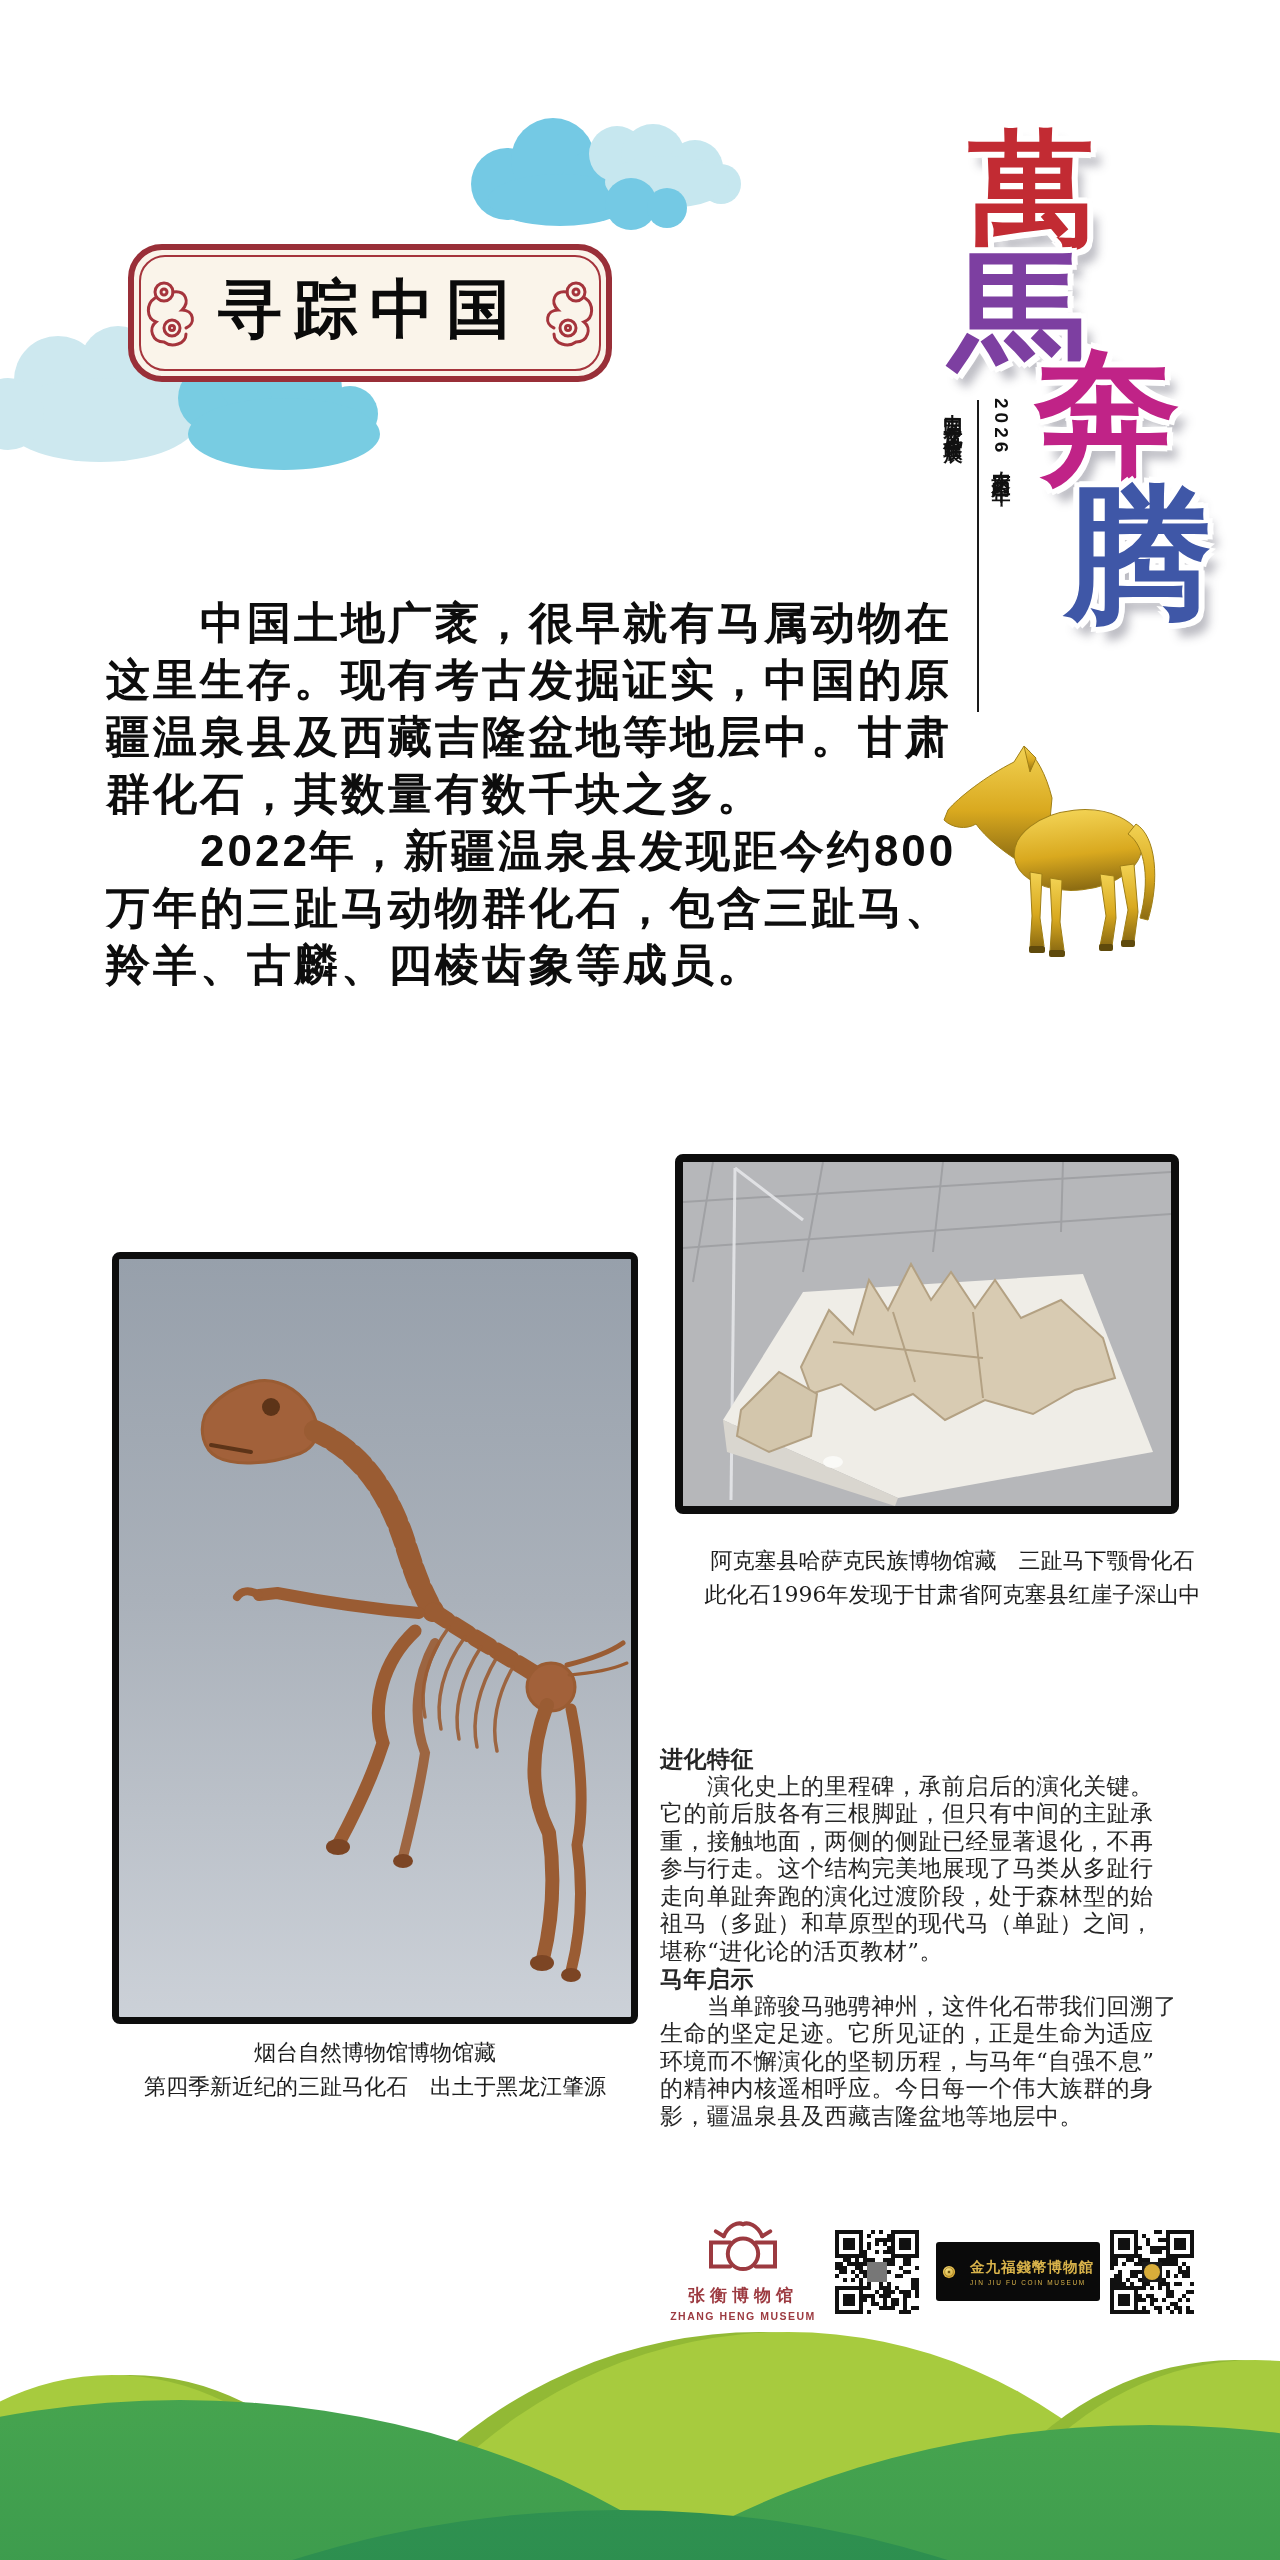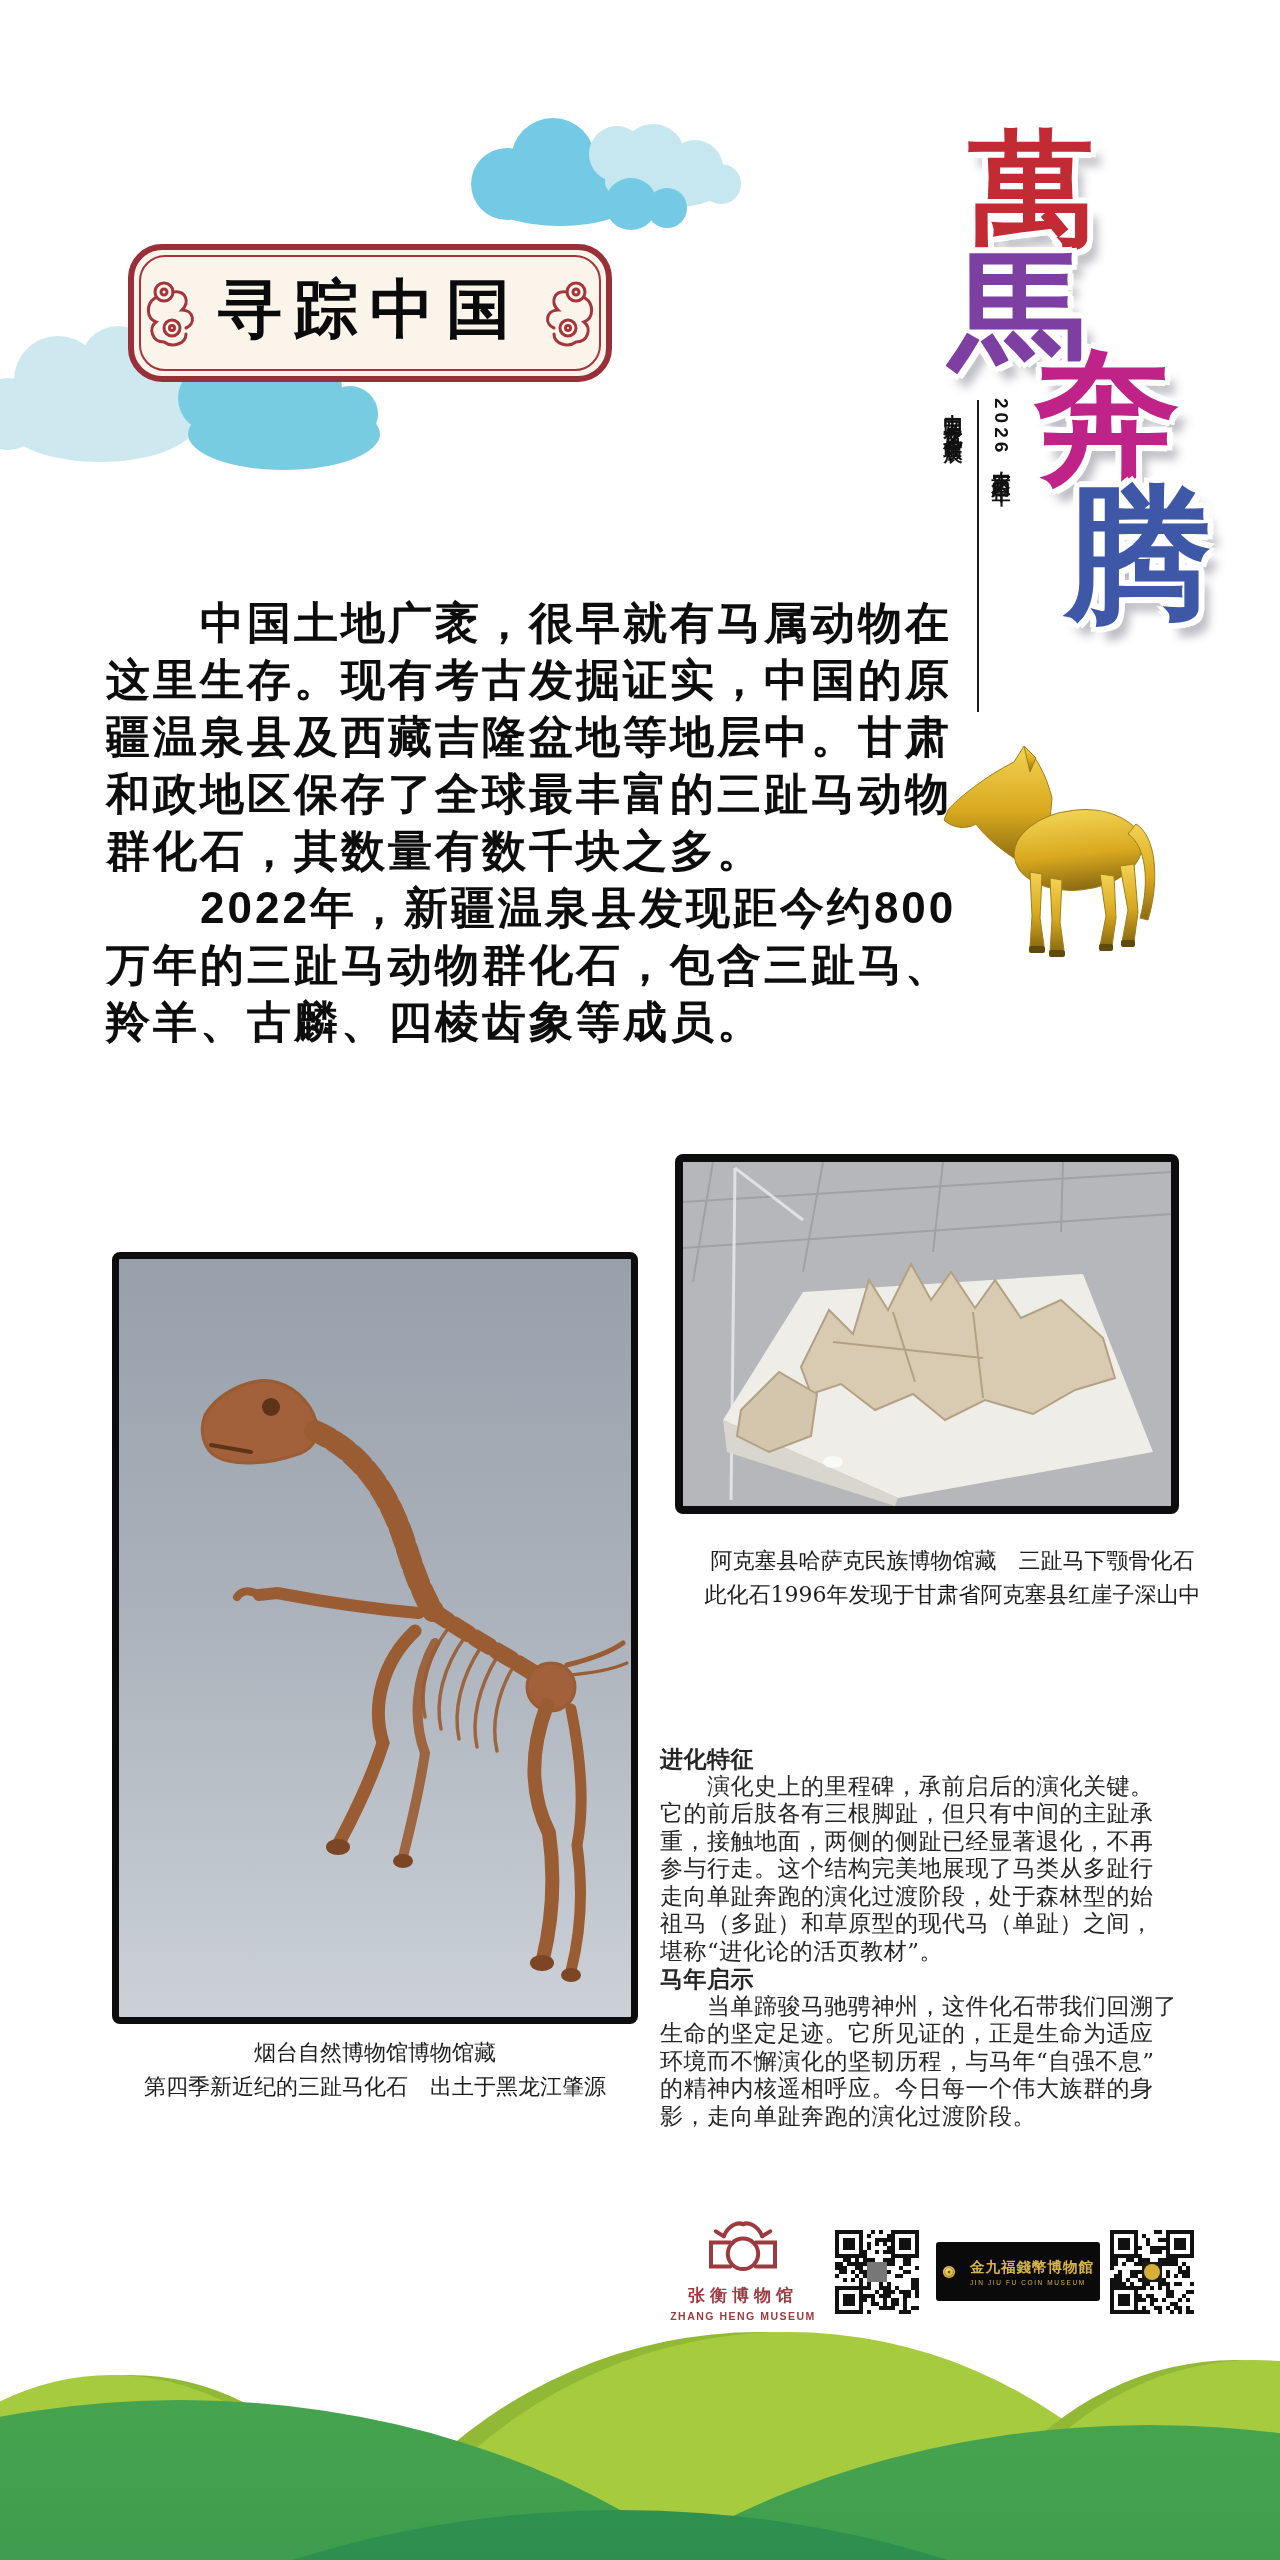--- a/index.html
+++ b/index.html
@@ -167,21 +167,20 @@
         <rect x="131" y="218" width="16" height="7" rx="2"></rect>
       <rect x="181" y="212" width="14" height="7" rx="2"></rect>
         <rect x="203" y="208" width="14" height="7" rx="2"></rect>
     </g>
   </svg>
 
   <div class="abs intro">
     <div>　　中国土地广袤，很早就有马属动物在</div>
     <div>这里生存。现有考古发掘证实，中国的原</div>
     <div>疆温泉县及西藏吉隆盆地等地层中。甘肃</div>
-    <div>和政地区保存了全球最丰富的三趾马动物</div>
     <div>群化石，其数量有数千块之多。</div>
     <div>　　2022年，新疆温泉县发现距今约800</div>
     <div>万年的三趾马动物群化石，包含三趾马、</div>
     <div>羚羊、古麟、四棱齿象等成员。</div>
   </div>
 
   <div class="abs photo photo-right">
     <svg width="488" height="344" viewBox="0 0 488 344">
       <rect width="488" height="344" fill="#b6b7ba"></rect>
 
@@ -268,21 +267,21 @@
     <div>重，接触地面，两侧的侧趾已经显著退化，不再</div>
     <div>参与行走。这个结构完美地展现了马类从多趾行</div>
     <div>走向单趾奔跑的演化过渡阶段，处于森林型的始</div>
     <div>祖马（多趾）和草原型的现代马（单趾）之间，</div>
     <div>堪称“进化论的活页教材”。</div>
     <div class="sec-title">马年启示</div>
     <div>　　当单蹄骏马驰骋神州，这件化石带我们回溯了</div>
     <div>生命的坚定足迹。它所见证的，正是生命为适应</div>
     <div>环境而不懈演化的坚韧历程，与马年“自强不息”</div>
     <div>的精神内核遥相呼应。今日每一个伟大族群的身</div>
-    <div>影，走向单趾奔跑的演化过渡阶段。</div>
+    <div>影，疆温泉县及西藏吉隆盆地等地层中。</div>
   </div>
 
   <div class="abs zh-logo">
     <svg width="96" height="58" viewBox="0 0 120 72">
       <g fill="none" stroke="#9c3a40" stroke-width="5" stroke-linecap="round">
         <circle cx="60" cy="42" r="19"></circle>
         <path d="M44,28 L20,28 L20,58 L44,58"></path>
         <path d="M76,28 L100,28 L100,58 L76,58"></path>
         <path d="M36,20 C42,6 54,2 60,5"></path>
         <path d="M84,20 C78,6 66,2 60,5"></path>

